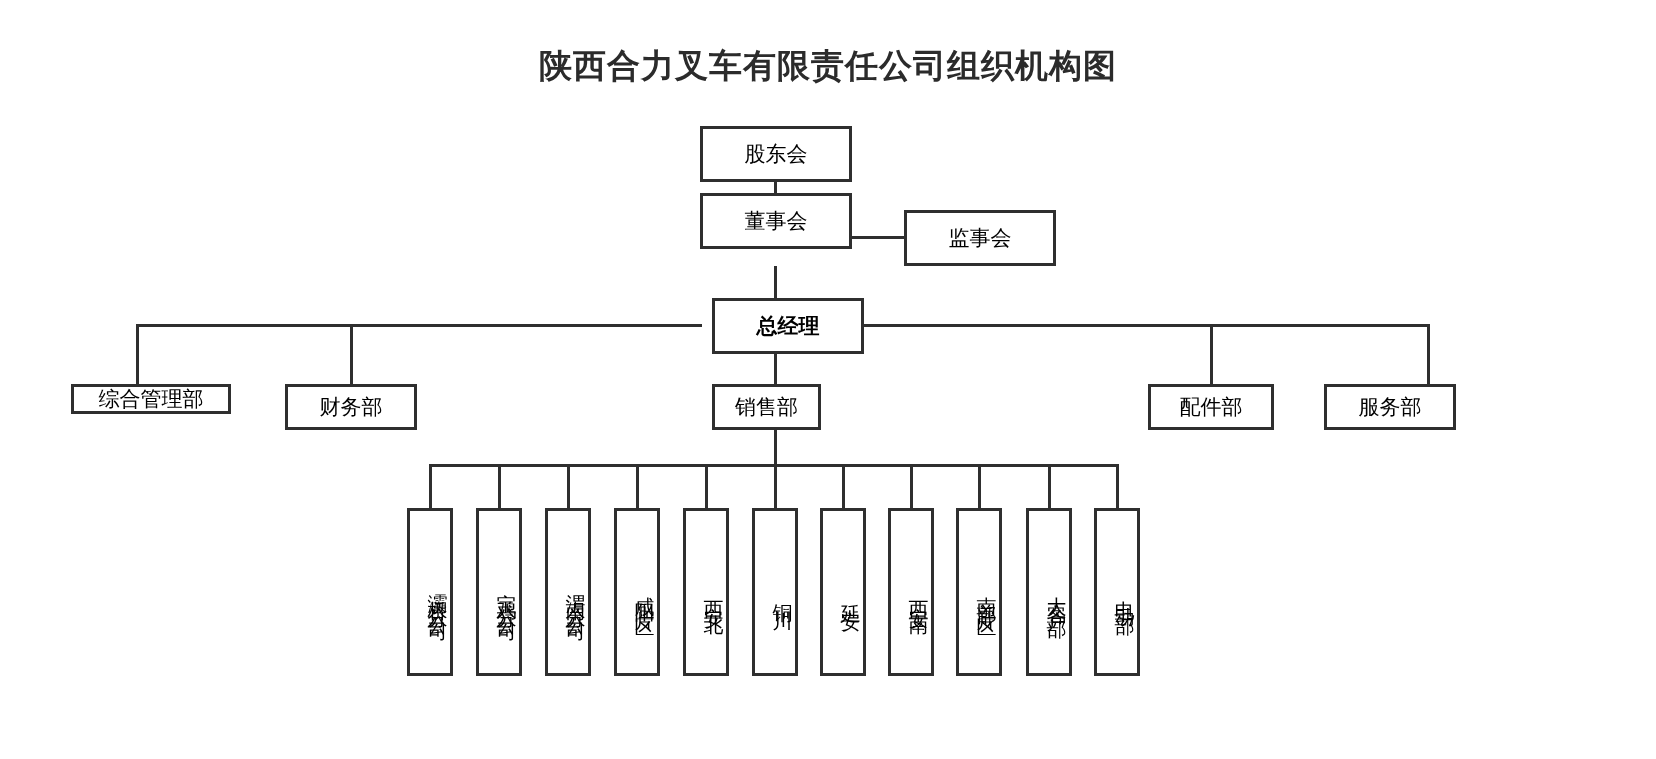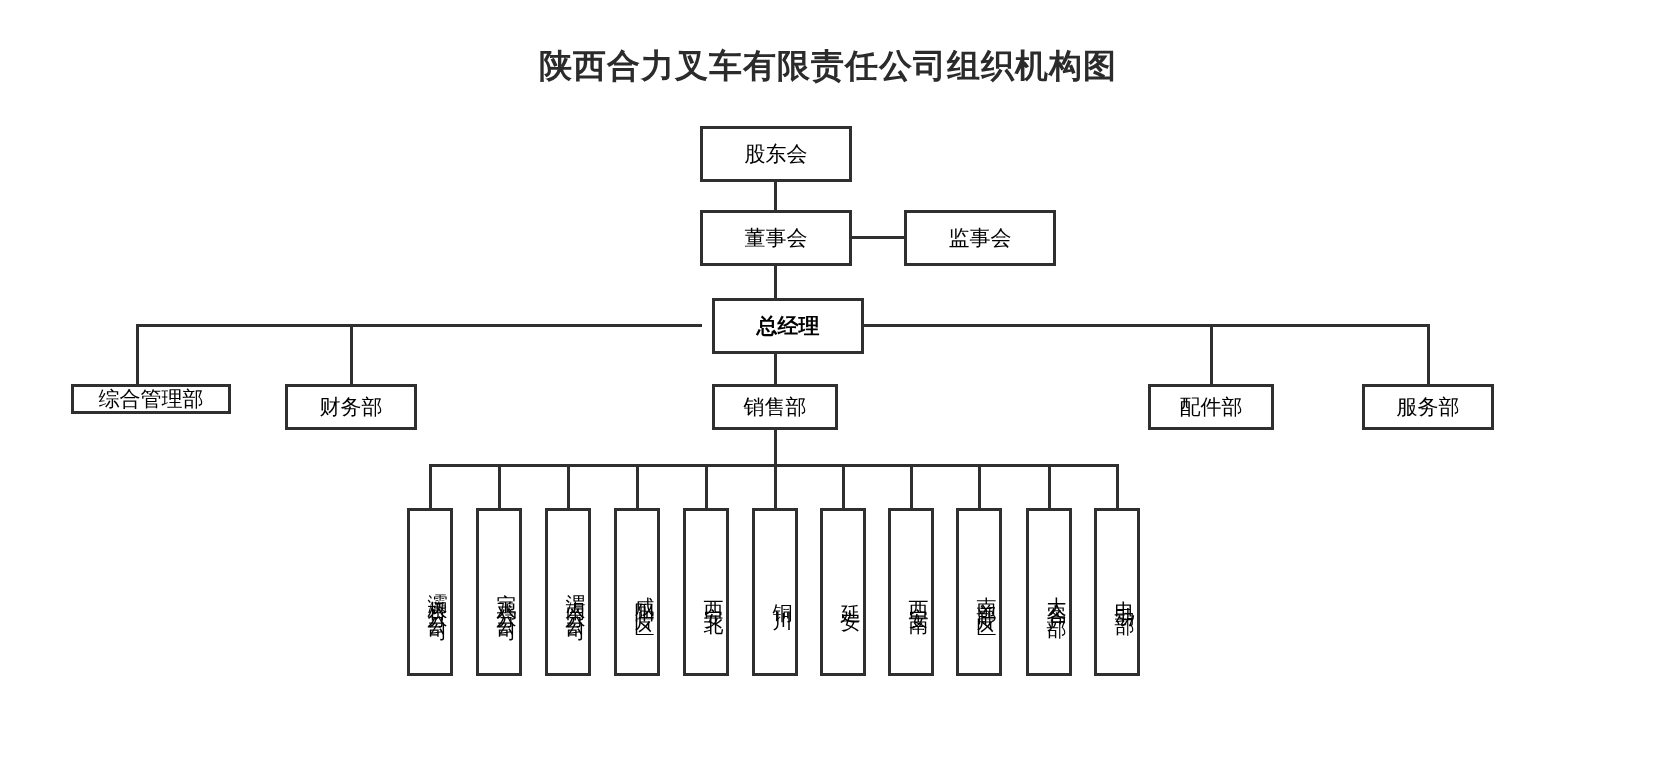--- a/index.html
+++ b/index.html
@@ -74,21 +74,21 @@
 <body>
 
 <div id="canvas">
 
   <div class="chart-title">陕西合力叉车有限责任公司组织机构图</div>
 
   <div class="node" style="left:700px; top:126px; width:152px; height:56px;">股东会</div>
 
   <div class="line v" style="left:774px; top:182px; height:28px;"></div>
 
-  <div class="node" style="left:700px; top:210px; width:152px; height:56px;">董事会</div>
+  <div class="node" style="left:700px; top:193px; width:152px; height:56px;">董事会</div>
 
   <div class="node" style="left:904px; top:210px; width:152px; height:56px;">监事会</div>
 
   <div class="line h" style="left:852px; top:236px; width:52px;"></div>
 
   <div class="line v" style="left:774px; top:266px; height:32px;"></div>
 
   <div class="node" style="left:712px; top:298px; width:152px; height:56px;font-weight:bold;">总经理</div>
 
   <div class="line h" style="left:136px; top:324px; width:566px;"></div>
@@ -98,25 +98,25 @@
   <div class="line v" style="left:136px; top:324px; height:60px;"></div>
   <div class="line v" style="left:350px; top:324px; height:60px;"></div>
   <div class="line v" style="left:774px; top:354px; height:30px;"></div>
   <div class="line v" style="left:1210px; top:324px; height:60px;"></div>
   <div class="line v" style="left:1427px; top:324px; height:60px;"></div>
 
   <div class="node" style="left:71px; top:384px; width:160px; height:30px;">综合管理部</div>
 
   <div class="node" style="left:285px; top:384px; width:132px; height:46px;">财务部</div>
 
-  <div class="node" style="left:712px; top:384px; width:126px; height:46px;">销售部</div>
+  <div class="node" style="left:712px; top:384px; width:109px; height:46px;">销售部</div>
 
   <div class="node" style="left:1148px; top:384px; width:126px; height:46px;">配件部</div>
 
-  <div class="node" style="left:1362px; top:384px; width:132px; height:46px;">服务部</div>
+  <div class="node" style="left:1324px; top:384px; width:132px; height:46px;">服务部</div>
 
   <div class="line v" style="left:774px; top:430px; height:34px;"></div>
   <div class="line h" style="left:429px; top:464px; width:689px;"></div>
 
   <div class="line v" style="left:429px; top:464px; height:44px;"></div>
   <div class="line v" style="left:498px; top:464px; height:44px;"></div>
   <div class="line v" style="left:567px; top:464px; height:44px;"></div>
   <div class="line v" style="left:636px; top:464px; height:44px;"></div>
   <div class="line v" style="left:705px; top:464px; height:44px;"></div>
   <div class="line v" style="left:774px; top:464px; height:44px;"></div>

